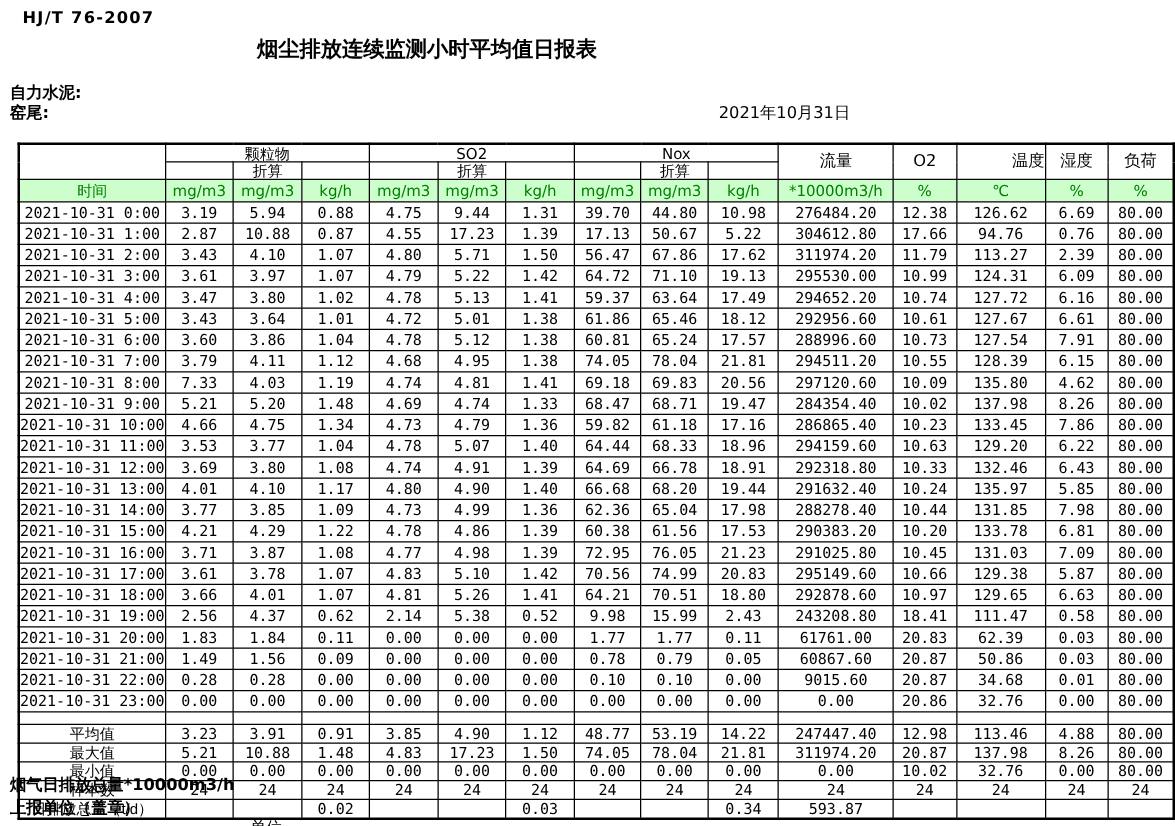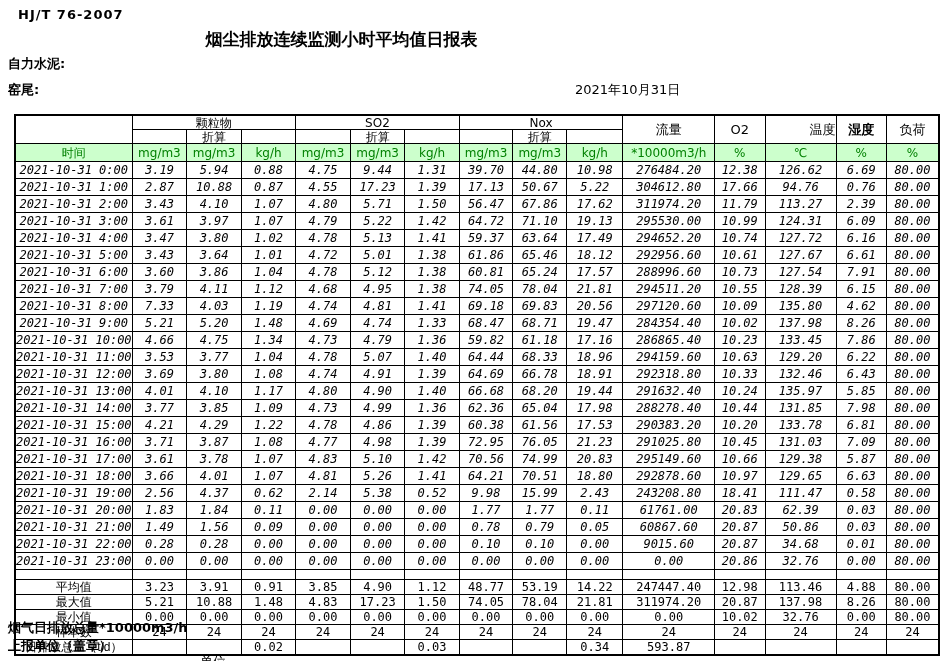--- a/index.html
+++ b/index.html
@@ -3,38 +3,38 @@
 <meta charset="utf-8">
 <style>
   html,body{margin:0;padding:0;}
   body{
     width:940px;height:661px;background:#ffffff;position:relative;
     font-family:"DejaVu Sans","Liberation Sans",sans-serif;color:#000;
   }
   .abs{position:absolute;}
   #standard{top:7px;left:18px;font-weight:bold;font-size:13px;letter-spacing:1px;}
   #title{top:28px;left:14px;width:655px;text-align:center;font-weight:bold;font-size:17px;}
-  #company{top:55px;left:8px;font-weight:bold;font-size:13px;}
+  #company{top:65px;left:8px;font-weight:bold;font-size:13px;}
   #kiln{top:81px;left:8px;font-weight:bold;font-size:13px;}
   #report-date{top:81px;left:575px;font-size:13px;}
   #report-table{
     position:absolute;top:114px;left:14px;border-collapse:collapse;table-layout:fixed;
     border:2px solid #000;
   }
   #report-table td{
     border:1px solid #000;text-align:center;vertical-align:middle;
     padding:0;overflow:hidden;white-space:nowrap;font-size:12px;line-height:1;
   }
   tr.hdr1 td, tr.hdr2 td{height:13px;font-size:12px;}
   tr.units td{
     background:var(--hdr-bg,#ccffcc);color:var(--hdr-text,#008000);
     height:17px;font-size:11px;border-bottom:2px solid #000;
   }
   tr.units td.time-hdr{font-size:14px;}
-  tr.datarow{height:17px;font-style:italic;}
+  tr.datarow{height:17px;}
   tr.datarow td{font-family:"DejaVu Sans Mono","Liberation Mono",monospace;font-size:12px;}
   tr.datarow td.timecell{font-family:"DejaVu Sans Mono","Liberation Mono",monospace;}
   tr.spacer{height:10px;}
   tr.spacer td{border-bottom:2px solid #000;}
   tr.sumrow{height:15px;}
   tr.sumrow td{font-family:"DejaVu Sans Mono","Liberation Mono",monospace;font-size:12px;}
   tr.sumrow td.sumlabel{font-family:Liberation Sans, sans-serif;font-size:13px;}
   #flow-note{top:619px;left:8px;font-weight:bold;font-size:13px;text-align:center;}
   #report-unit{top:637px;left:8px;font-weight:bold;font-size:13px;}
   #unit-label{top:653px;left:200px;font-weight:normal;font-size:13px;}
@@ -68,21 +68,21 @@
   </colgroup>
   <tbody id="tbody">
     <tr class="hdr1">
       <td rowspan="2"></td>
       <td colspan="3">颗粒物</td>
       <td colspan="3">SO2</td>
       <td colspan="3">Nox</td>
       <td rowspan="2" style="font-size:13px;">流量</td>
       <td rowspan="2" style="font-size:13px;margin-top:36px;">O2</td>
       <td rowspan="2" style="font-size:13px;padding-left:44px;">温度</td>
-      <td rowspan="2" style="font-size:13px;font-weight:bold;">湿度</td>
+      <td rowspan="2" style="font-size:13px;">湿度</td>
       <td rowspan="2" style="font-size:13px;margin-top:48px;">负荷</td>
     </tr>
     <tr class="hdr2">
       <td></td>
       <td>折算</td>
       <td></td>
       <td></td>
       <td>折算</td>
       <td></td>
       <td></td>

